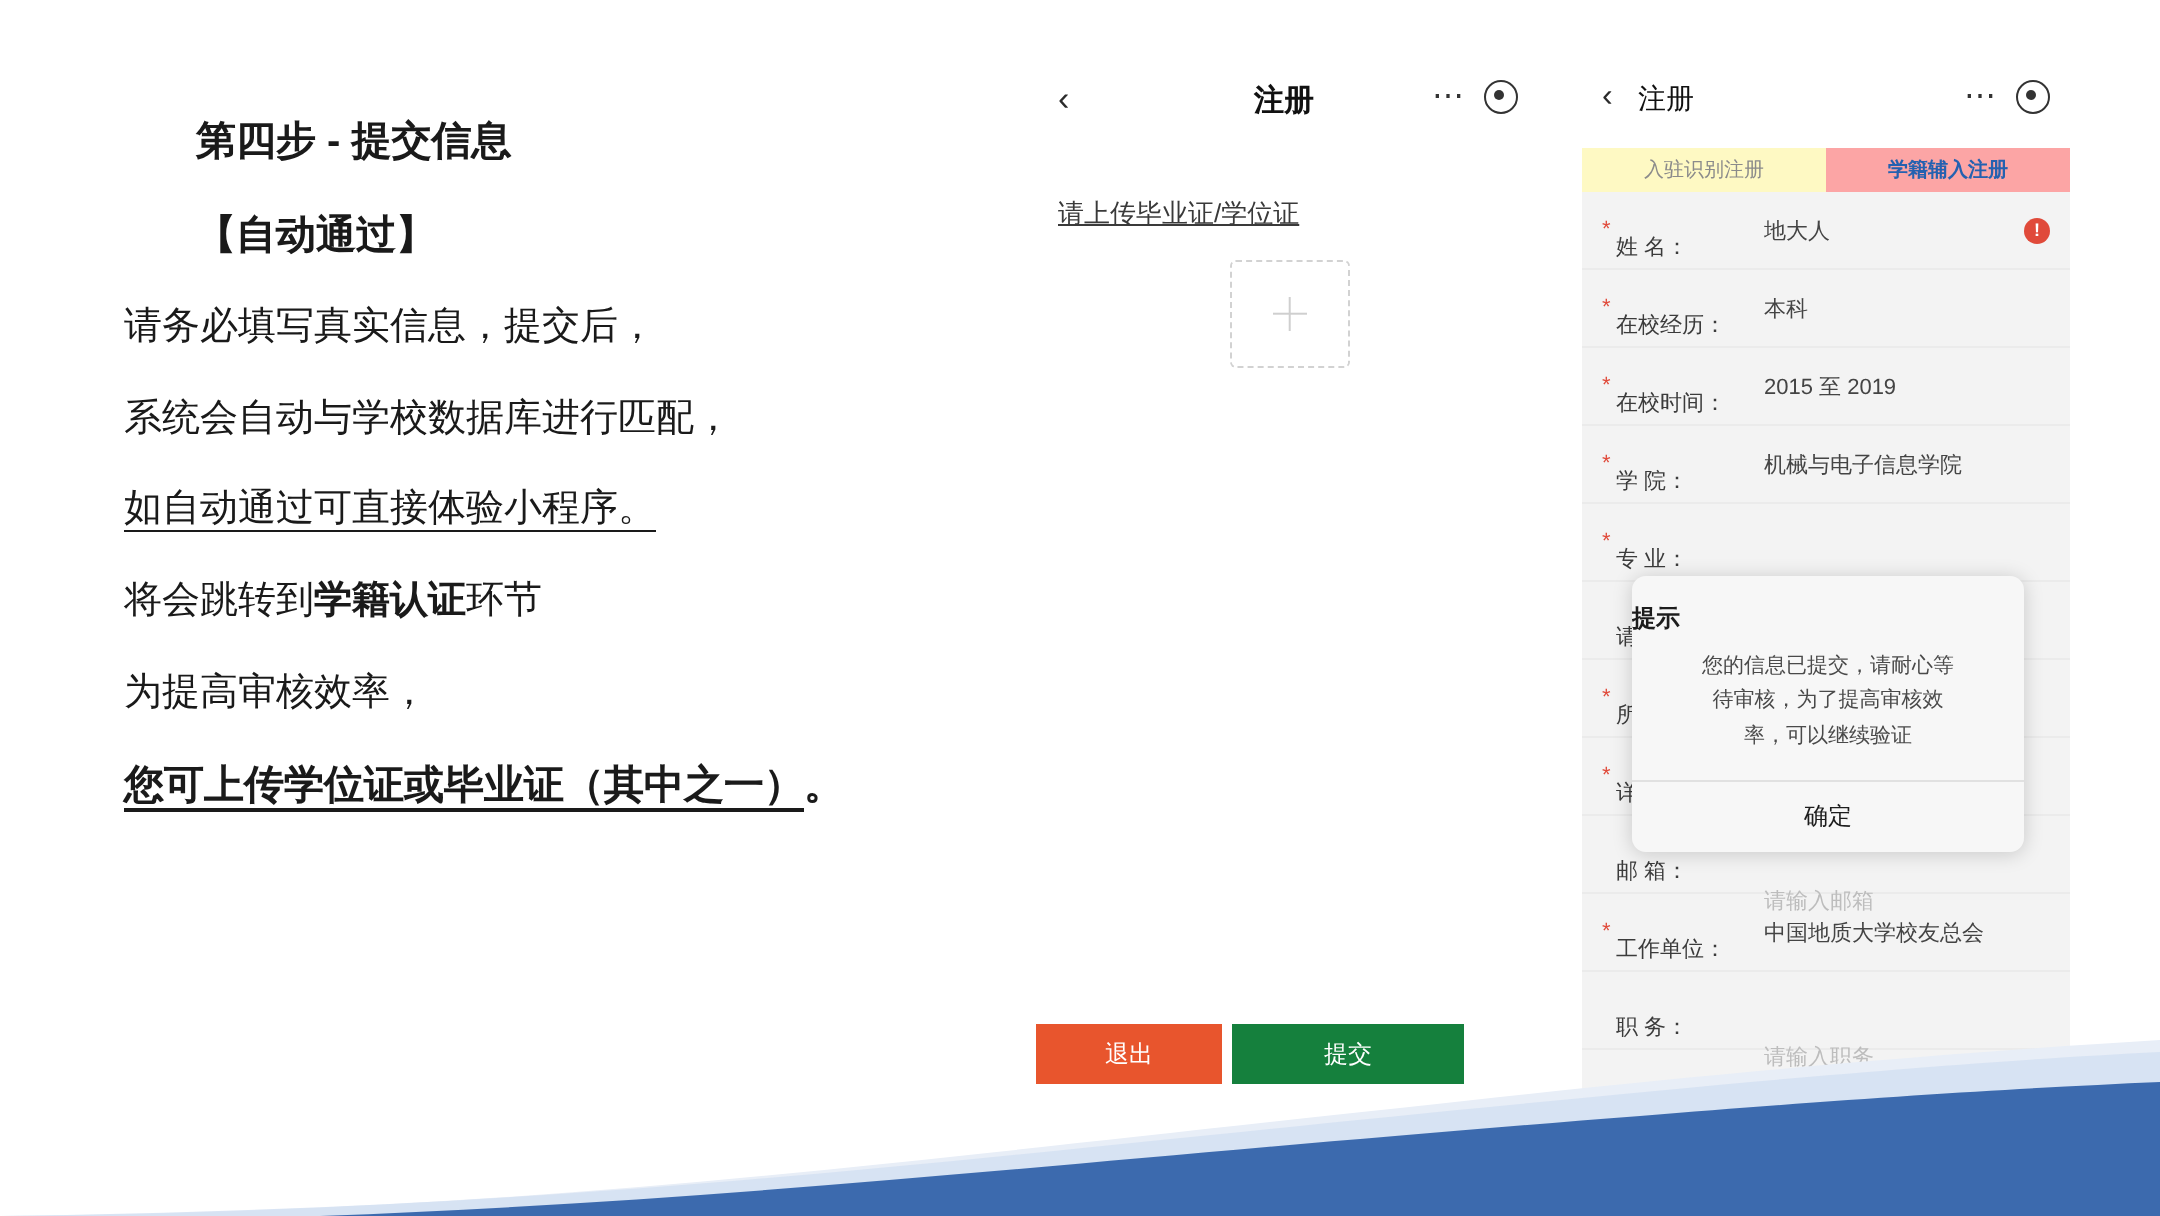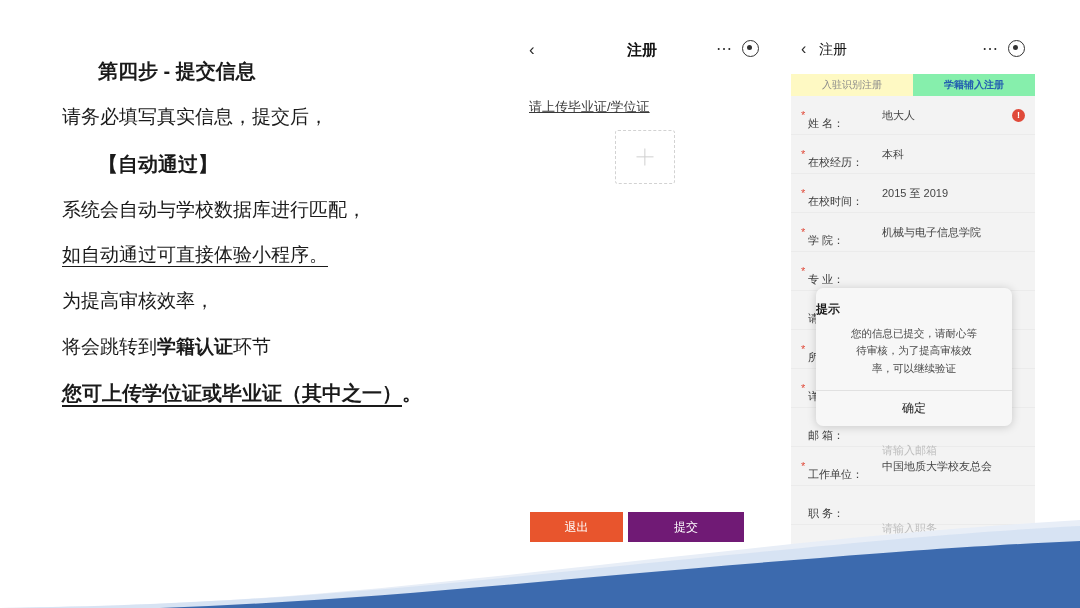--- a/index.html
+++ b/index.html
@@ -136,38 +136,38 @@
     width: 17px; height: 1.3px;
     transform: translate(-50%, -50%);
   }
   .upload-box::after {
     left: 50%; top: 50%;
     width: 1.3px; height: 17px;
     transform: translate(-50%, -50%);
   }
   .p1-btnrow {
     position: absolute;
-    left: 15px;
+    left: 3px;
     bottom: 18px;
     display: flex;
     width: 214px;
     height: 30px;
   }
   .btn-exit {
     flex: 0 0 93px;
     background: #e8552d;
     color: #fff;
     font-size: 12px;
     display: flex;
     align-items: center;
     justify-content: center;
   }
   .btn-submit {
     flex: 1;
-    background: #701a75;
+    background: #15803d;
     color: #fff;
     font-size: 12px;
     display: flex;
     align-items: center;
     justify-content: center;
     margin-left: 5px;
   }
 
   
   .phone2 {
@@ -222,21 +222,21 @@
   .seg-a {
     flex: 1;
     background: #fef9c3;
     color: #8b8b8b;
     display: flex;
     align-items: center;
     justify-content: center;
   }
   .seg-b {
     flex: 1;
-    background: #86efac;
+    background: #fca5a5;
     color: #2461b0;
     font-weight: bold;
     display: flex;
     align-items: center;
     justify-content: center;
   }
   .frow {
     display: flex;
     align-items: center;
     height: 38px;
@@ -308,26 +308,26 @@
     font-size: 12px;
     color: #1d1d1d;
     padding: 9px 0;
   }
 </style>
 </head>
 <body>
 
 <div class="text-col">
   <div class="line heading">第四步 - 提交信息</div>
+  <div class="line heading">【自动通过】</div>
   <div class="line">请务必填写真实信息，提交后，</div>
-  <div class="line heading">【自动通过】</div>
   <div class="line">系统会自动与学校数据库进行匹配，</div>
   <div class="line underline">如自动通过可直接体验小程序。</div>
+  <div class="line"><span>将会跳转到</span><span class="inline-bold">学籍认证</span><span>环节</span></div>
   <div class="line">为提高审核效率，</div>
-  <div class="line"><span>将会跳转到</span><span class="inline-bold">学籍认证</span><span>环节</span></div>
   <div class="line big-bold"><span class="u-seg">您可上传学位证或毕业证（其中之一）</span><span>。</span></div>
 </div>
 
 <div class="phone1">
   <div class="p1-nav">
     <div class="p1-back">‹</div>
     <div class="p1-title">注册</div>
     <div class="p1-caps">
       <span class="dots">⋯</span>
       <span class="target-ico"></span>

